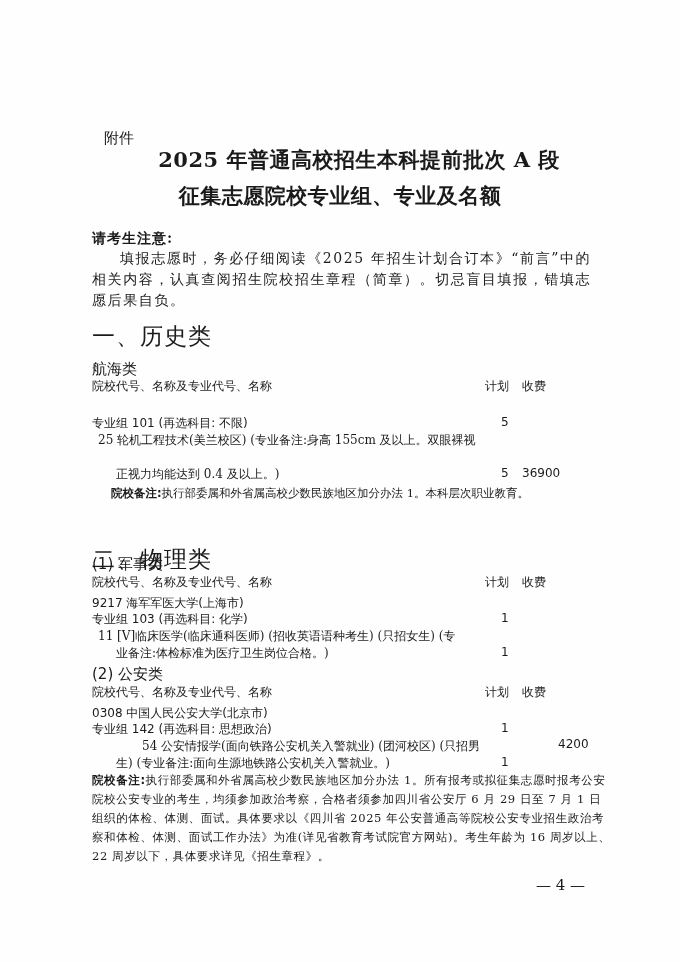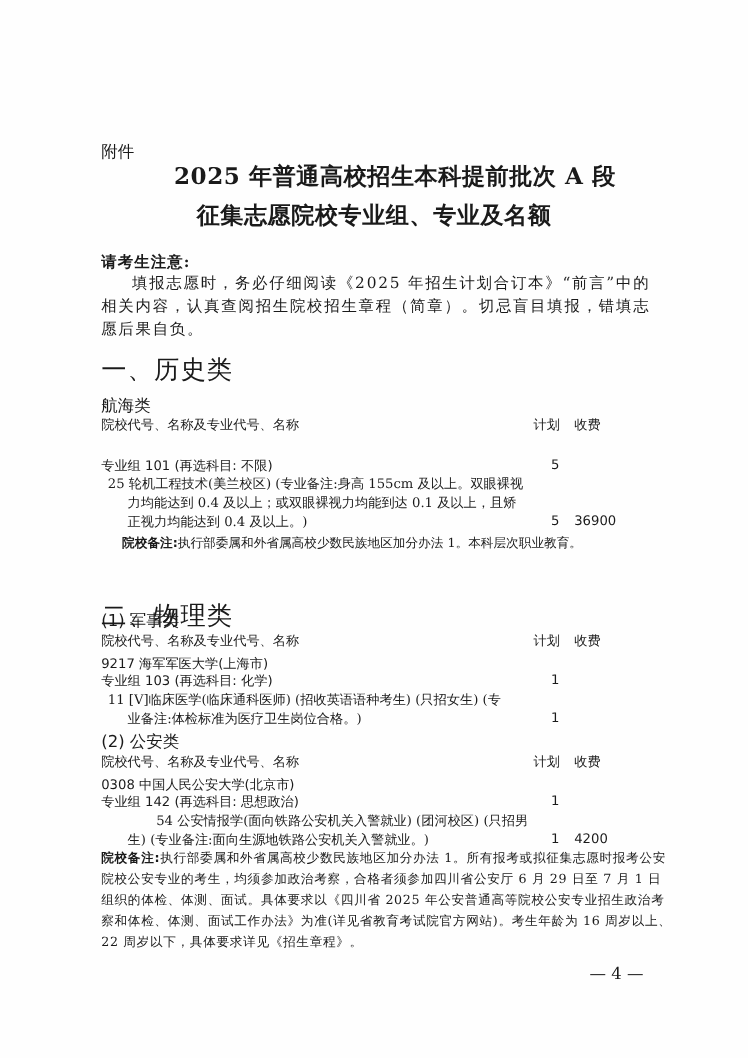--- a/index.html
+++ b/index.html
@@ -2,21 +2,21 @@
 <html><head>
 <meta charset="utf-8">
 <style>
   html, body { margin: 0; padding: 0; background: #ffffff; }
   body { width: 680px; height: 962px; position: relative; overflow: hidden; color: #1a1a1a; }
   .page { position: absolute; left: 0; top: 0; width: 680px; height: 962px; background: #fefefe; }
   .abs { position: absolute; white-space: nowrap; }
   .sans { font-family: "DejaVu Sans", "Liberation Sans", sans-serif; }
   .serif { font-family: "DejaVu Serif", "Liberation Serif", serif; }
 
-  .attach { left: 92px; top: 129px; font-size: 15px; }
+  .attach { left: 104px; top: 129px; font-size: 15px; }
   .title { left: 0; width: 680px; text-align: center; font-weight: bold; font-size: 21px; letter-spacing: 0.5px; }
   .title1 { top: 146px; padding-left: 19px; }
   .title2 { top: 182px; }
 
   .notice-h { left: 92px; top: 230px; font-size: 14px; font-weight: bold; letter-spacing: 1px; }
   .notice-p { left: 92px; top: 248px; width: 510px; font-size: 14px; line-height: 21px; letter-spacing: 1.6px; white-space: normal; text-indent: 2em; }
 
   .sec { left: 92px; font-size: 23px; letter-spacing: 1px; }
   .cat { left: 92px; font-size: 15px; }
   .hdr { left: 92px; font-size: 12px; }
@@ -46,21 +46,20 @@
 
   <div class="abs sec sans" style="top:321px;">一、历史类</div>
   <div class="abs cat sans" style="top:360px;">航海类</div>
   <div class="abs hdr sans" style="top:378px;">院校代号、名称及专业代号、名称</div>
   <div class="abs hdr-plan sans" style="top:378px;">计划</div>
   <div class="abs hdr-fee sans" style="top:378px;">收费</div>
 
   <div class="abs row sans" style="top:415px;">专业组 101 (再选科目: 不限)</div>
   <div class="abs num-plan sans" style="top:415px;">5</div>
   <div class="abs major serif" style="top:432px;">25 轮机工程技术(美兰校区) (专业备注:身高 155cm 及以上。双眼裸视</div>
-  <div class="abs major-cont serif" style="top:449px;">力均能达到 0.4 及以上；或双眼裸视力均能到达 0.1 及以上，且矫</div>
   <div class="abs major-cont serif" style="top:466px;">正视力均能达到 0.4 及以上。)</div>
   <div class="abs num-plan sans" style="top:466px;">5</div>
   <div class="abs num-fee sans" style="top:466px;">36900</div>
   <div class="abs remark serif" style="top:486px;margin-left:19px;"><b class="sans">院校备注:</b><span>执行部委属和外省属高校少数民族地区加分办法 1。本科层次职业教育。</span></div>
 
   <div class="abs sec sans" style="top:544px;">二、物理类</div>
 
   <div class="abs cat sans" style="top:555px;">(1) 军事类</div>
   <div class="abs hdr sans" style="top:574px;">院校代号、名称及专业代号、名称</div>
   <div class="abs hdr-plan sans" style="top:574px;">计划</div>
@@ -75,17 +74,17 @@
   <div class="abs cat sans" style="top:665px;">(2) 公安类</div>
   <div class="abs hdr sans" style="top:684px;">院校代号、名称及专业代号、名称</div>
   <div class="abs hdr-plan sans" style="top:684px;">计划</div>
   <div class="abs hdr-fee sans" style="top:684px;">收费</div>
   <div class="abs row sans" style="top:705px;">0308 中国人民公安大学(北京市)</div>
   <div class="abs row sans" style="top:721px;">专业组 142 (再选科目: 思想政治)</div>
   <div class="abs num-plan sans" style="top:721px;">1</div>
   <div class="abs major serif" style="top:738px;margin-left:44px;">54 公安情报学(面向铁路公安机关入警就业) (团河校区) (只招男</div>
   <div class="abs major-cont serif" style="top:755px;">生) (专业备注:面向生源地铁路公安机关入警就业。)</div>
   <div class="abs num-plan sans" style="top:755px;">1</div>
-  <div class="abs num-fee sans" style="top:755px;">4200</div>
+  <div class="abs num-fee sans" style="top:737px;margin-left:36px;">4200</div>
   <div class="abs remark-block serif" style="top:771px;"><b class="sans">院校备注:</b><span>执行部委属和外省属高校少数民族地区加分办法 1。所有报考或拟征集志愿时报考公安院校公安专业的考生，均须参加政治考察，合格者须参加四川省公安厅 6 月 29 日至 7 月 1 日组织的体检、体测、面试。具体要求以《四川省 2025 年公安普通高等院校公安专业招生政治考察和体检、体测、面试工作办法》为准(详见省教育考试院官方网站)。考生年龄为 16 周岁以上、22 周岁以下，具体要求详见《招生章程》。</span></div>
 
   <div class="abs pagenum serif">— 4 —</div>
 </div>
 
 </body></html>

